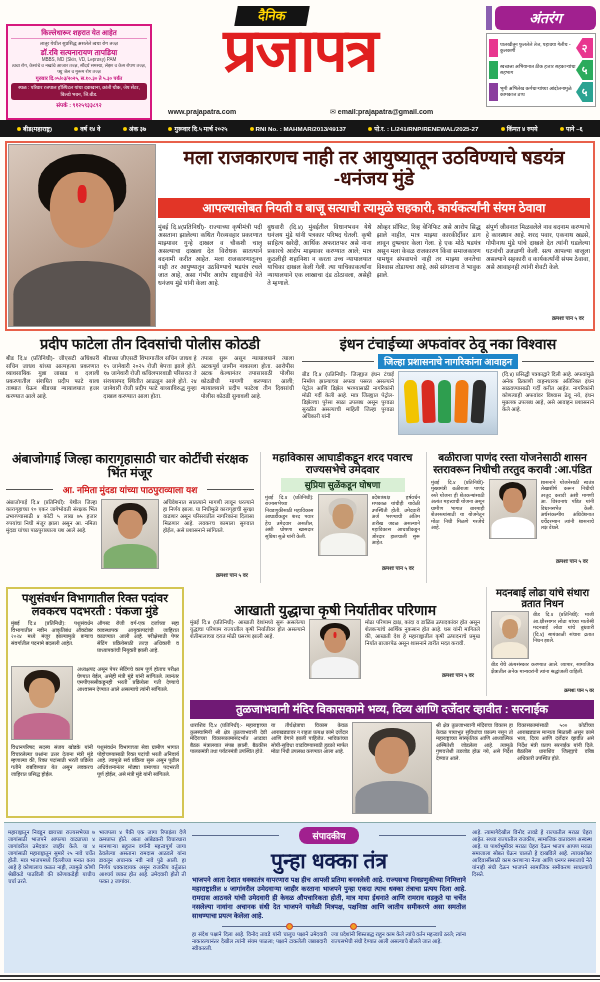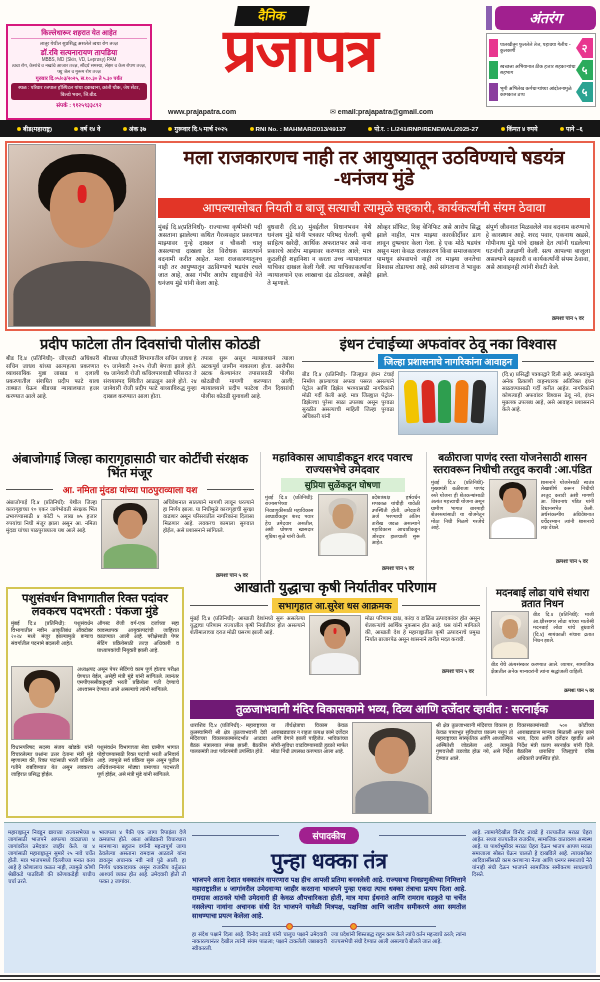--- a/index.html
+++ b/index.html
@@ -40,21 +40,21 @@
   
   .infobar{left:0;top:120px;width:600px;height:17px;background:#161616;display:flex;align-items:center;
            justify-content:space-around;padding:0 6px;}
   .ib-item{display:flex;align-items:center;color:#fff;font-size:6.2px;font-weight:bold;white-space:nowrap;}
   .dot{width:4px;height:4px;border-radius:50%;background:#ffd400;margin-right:2px;flex:none;}
   
   .leadbox{left:5px;top:141px;width:590px;height:190px;border:2px solid #e8604a;background:#fff;}
   .lead-photo{left:8px;top:144px;width:148px;height:183px;}
   .lead-h1{left:158px;top:147px;width:432px;font-size:19px;font-weight:800;color:#41110b;
            text-align:center;line-height:1.12;}
-  .lead-sub{left:158px;top:198px;width:432px;height:20px;background:#e23527;color:#fff;font-weight:normal;
+  .lead-sub{left:158px;top:198px;width:432px;height:20px;background:#e23527;color:#fff;font-weight:bold;
             font-size:12px;text-align:center;line-height:20px;}
   .lead-body{left:158px;top:223px;width:432px;height:101px;}
   .cols{display:flex;gap:5px;height:100%;}
   .col{flex:1;font-size:6.2px;line-height:1.3;text-align:justify;overflow:hidden;color:#222;}
   .more{position:absolute;right:6px;bottom:2px;font-size:5.4px;font-weight:bold;color:#333;}
   
   .art{position:absolute;overflow:hidden;}
   .h2{font-weight:800;color:#141414;text-align:center;line-height:1.12;}
   .subwrap{display:flex;align-items:center;gap:4px;margin:2px 0;}
   .subwrap .dash{flex:1;border-top:1.5px solid #555;}
@@ -295,27 +295,22 @@
           <div class="torso"></div>
       </div>
       <div class="tcol" style="font-size:5.2px;">अध्यक्षपद असून पेपर सेटिंगचे काम पूर्ण होताच परीक्षा घेण्यात येईल, असेही मंत्री मुंडे यांनी सांगितले. त्यानंतर एमपीएससीकडूनही भरती प्रक्रियेला गती देण्याचे आश्वासन देण्यात आले असल्याचे त्यांनी सांगितले.</div>
     </div>
     <div class="bodyrow" style="height:78px;margin-top:2px;">
       <div class="tcol" style="font-size:5.2px;">विधानपरिषद सदस्य संजय खोडके यांनी विचारलेल्या प्रश्नांना उत्तर देताना मंत्री मुंडे म्हणाल्या की, रिक्त पदांसाठी भरती प्रक्रिया गतीने राबविण्यात येत असून लवकरच जाहिरात प्रसिद्ध होईल.</div>
       <div class="tcol" style="font-size:5.2px;">पशुसंवर्धन विभागाच्या सेवा ग्रामीण भागात पोहोचण्यासाठी रिक्त पदांची भरती अनिवार्य आहे. त्यामुळे सर्व प्रक्रिया सुरू असून पुढील अधिवेशनानंतर मोठ्या प्रमाणात पदभरती पूर्ण होईल, असे मंत्री मुंडे यांनी सांगितले.</div>
     </div>
   </div>
 
-  <div class="art" style="left:190px;top:580px;width:290px;height:109px;">
+  <div class="art" style="left:190px;top:603px;width:290px;height:109px;">
     <div class="h2" style="font-size:14px;">आखाती युद्धाचा कृषी निर्यातीवर परिणाम</div>
-    <div class="subwrap">
-        <div class="dash"></div>
-      <div class="subchip sub-yellow">सभागृहात आ.सुरेश धस आक्रमक</div>
-      <div class="dash"></div>
-      </div>
     <div class="bodyrow" style="height:62px;position:relative;">
       <div class="tcol">मुंबई दि.४ (प्रतिनिधी)- आखाती देशांमध्ये सुरू असलेल्या युद्धाचा परिणाम राज्यातील कृषी निर्यातीवर होत असल्याने शेतीमालाच्या दरात मोठी घसरण झाली आहे.</div>
       <div class="portrait" style="width:52px;height:60px;--hair:#1c140e;--skin:#c8906a;--cloth:#f3f3f3;">
         <div class="hair"></div>
           <div class="face"></div>
           <div class="tilak"></div>
           <div class="torso"></div>
       </div>
       <div class="tcol">मोठा परिणाम द्राक्ष, कांदा व डाळिंब उत्पादकांवर होत असून शेतकऱ्यांचे आर्थिक नुकसान होत आहे. धस यांनी मागितले की, आखाती देश हे महाराष्ट्रातील कृषी उत्पादनाचे प्रमुख निर्यात बाजारपेठ असून शासनाने त्वरीत मदत करावी.</div>
       <div class="more">क्रमशः पान ५ वर</div>

